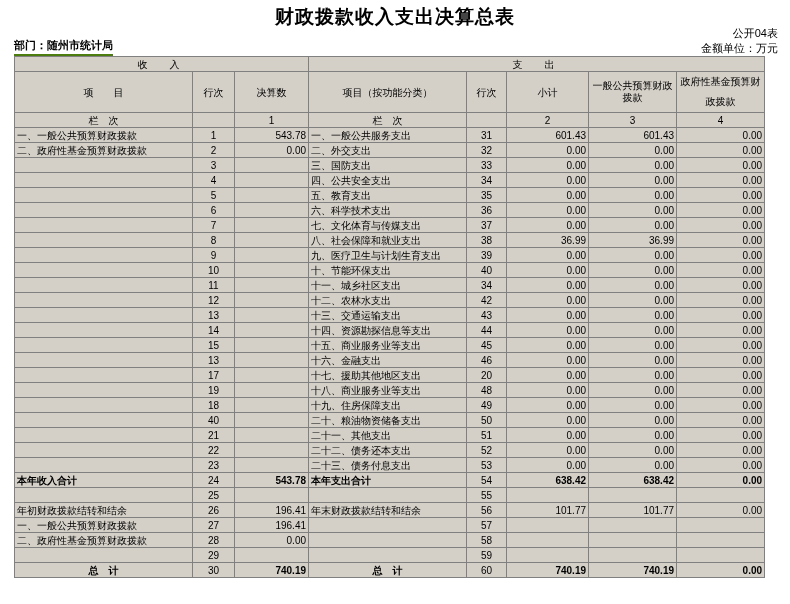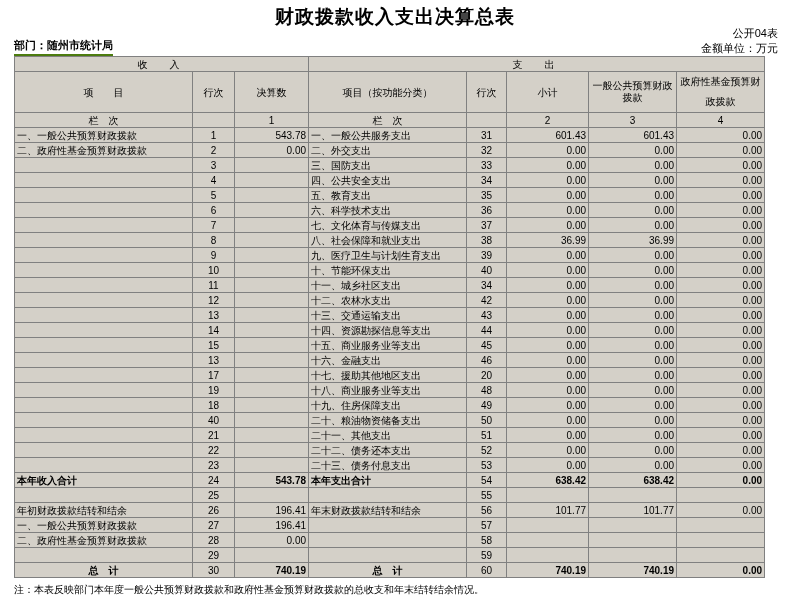--- a/index.html
+++ b/index.html
@@ -431,14 +431,13 @@
           <td class="num bold">740.19</td>
           <td class="lbl bold" style="text-align: center;">总　计</td>
           <td class="ctr">60</td>
           <td class="num bold">740.19</td>
           <td class="num bold">740.19</td>
           <td class="num bold">0.00</td>
         </tr>
       </tbody>
   </table>
 
-  <div class="note">注：本表反映部门本年度一般公共预算财政拨款和政府性基金预算财政拨款的总收支和年末结转结余情况。</div>
 </div>
 
 </body></html>

